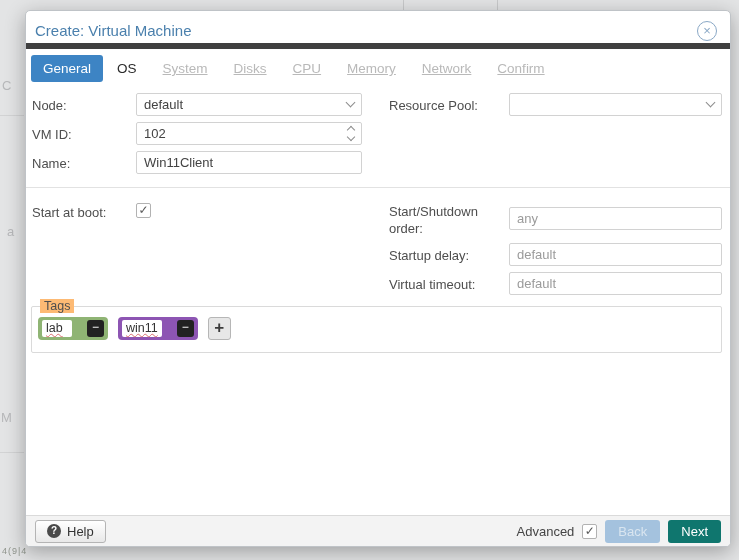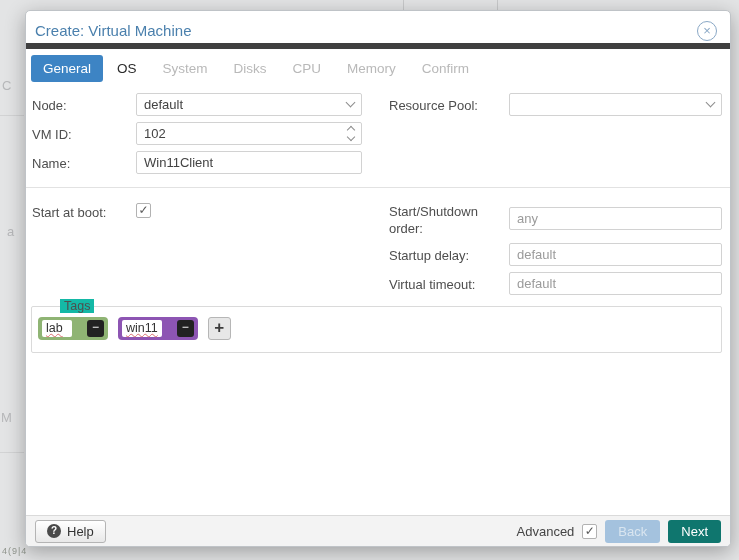--- a/index.html
+++ b/index.html
@@ -36,21 +36,21 @@
     border: 1px solid #8aa8c6; border-radius: 50%;
     color: #8aa8c6; font-size: 13px; line-height: 18px; text-align: center;
     cursor: pointer; user-select: none;
   }
 
   
   .tabs { position: absolute; left: 5px; top: 44px; display: flex; align-items: center; }
   .tab  { font-size: 13.5px; padding: 6px 12px; margin-right: 2px; border-radius: 3px; white-space: nowrap; }
   .tab--active   { background: #3d84c4; color: #ffffff; }
   .tab--enabled  { color: #2b2b2b; }
-  .tab--disabled { color: #b9b9b9; }
+  .tab--disabled { color: #b9b9b9; text-decoration: underline; }
 
   
   .flabel { position: absolute; font-size: 13px; color: #4e4e4e; }
   .field {
     position: absolute; height: 23px; background: #fff;
     border: 1px solid #d2d2d2; border-radius: 2px;
     font-size: 13px; color: #434343;
     display: flex; align-items: center; padding: 0 7px;
   }
   .field input {
@@ -76,22 +76,22 @@
     font-size: 12px; line-height: 13px; text-align: center; color: #5a5a5a;
     cursor: pointer;
   }
 
   
   .tags-box {
     position: absolute; left: 5px; top: 295px; width: 691px; height: 47px;
     border: 1px solid #dadada; border-radius: 2px;
   }
   .tags-legend {
-    position: absolute; left: 8px; top: -8px; background: #14b8a6;
-    padding: 0 4px; font-size: 12.5px; color: #4e4e4e; margin-left: 20px;
+    position: absolute; left: 8px; top: -8px; background: #fdba74;
+    padding: 0 4px; font-size: 12.5px; color: #4e4e4e;
   }
   .tags-row { position: absolute; left: 6px; top: 10px; display: flex; align-items: center; gap: 10px; }
   .tag-pill {
     display: flex; align-items: center; gap: 15px;
     height: 23px; padding: 0 4px; border-radius: 4px;
   }
   .tag-input {
     background: #fff; border-radius: 2px; height: 17px; min-width: 30px;
     font-size: 12.5px; color: #333; padding: 0 4px; line-height: 16px;
     text-decoration: underline wavy #d97070 1px;
@@ -153,20 +153,21 @@
     <span class="close-btn">×</span>
   </div>
 
   <div class="tabs">
     <span class="tab tab--active" style="background-color: rgb(61, 132, 196);">General</span>
     <span class="tab tab--enabled">OS</span>
     <span class="tab tab--disabled">System</span>
     <span class="tab tab--disabled">Disks</span>
     <span class="tab tab--disabled">CPU</span>
     <span class="tab tab--disabled">Memory</span>
+    <span class="tab tab--disabled">Network</span>
     <span class="tab tab--disabled">Confirm</span>
   </div>
 
   <span class="flabel" style="left:6px; top:87px;">Node:</span>
   <div class="field" style="left:110px; top:82px; width:226px;">
     <span class="combo-text">default</span>
     <span class="chev"></span>
   </div>
 
   <span class="flabel" style="left:363px; top:87px;">Resource Pool:</span>

